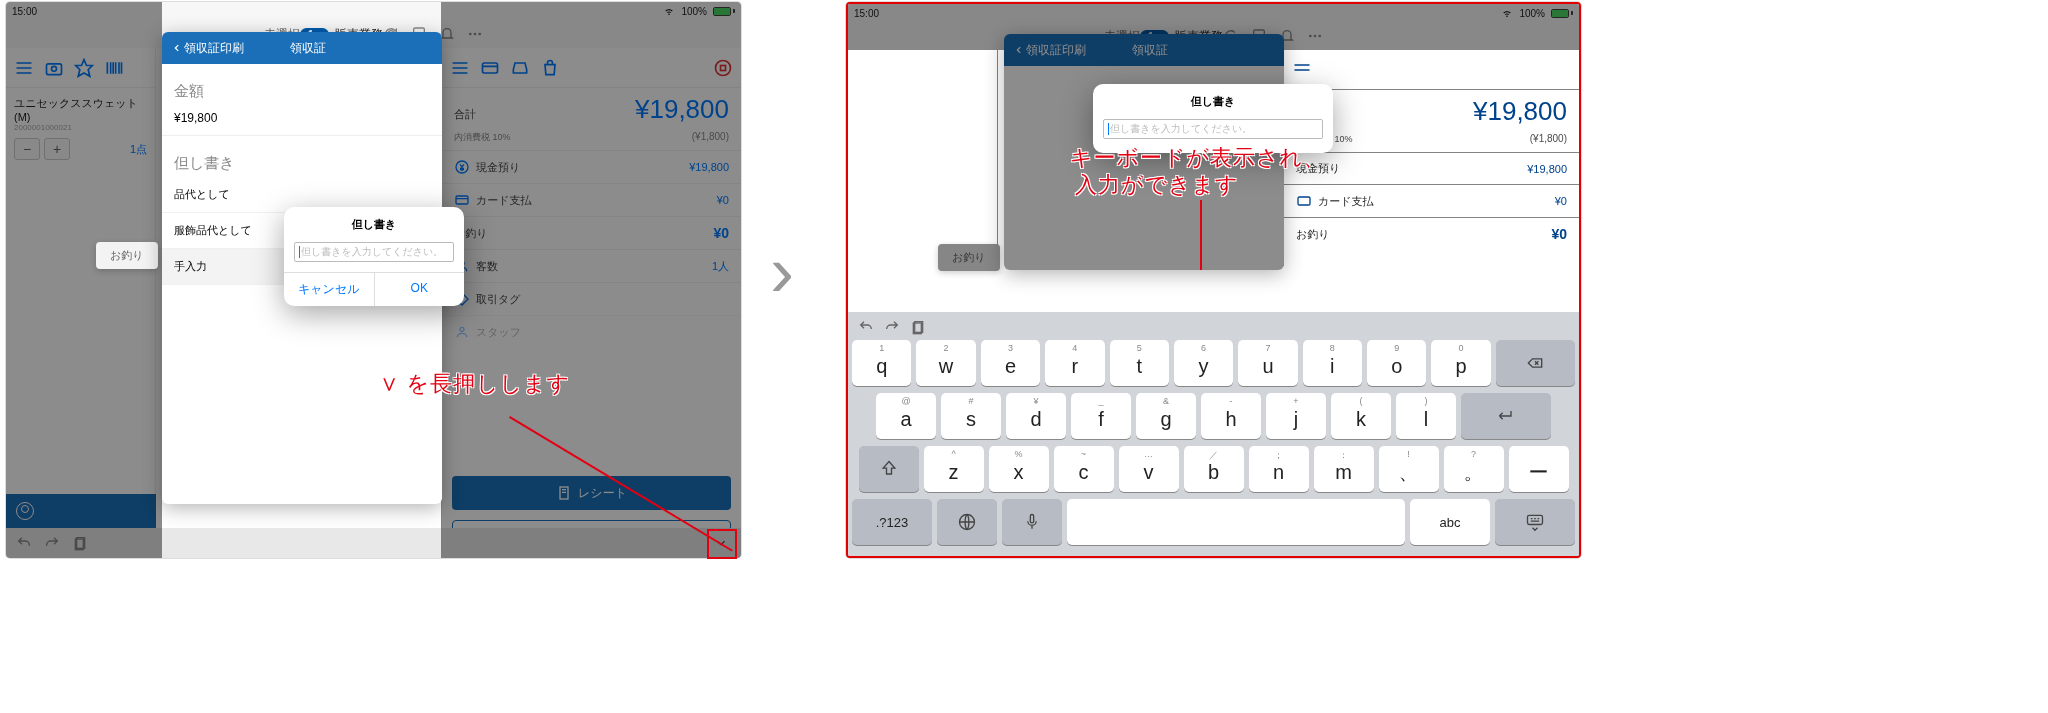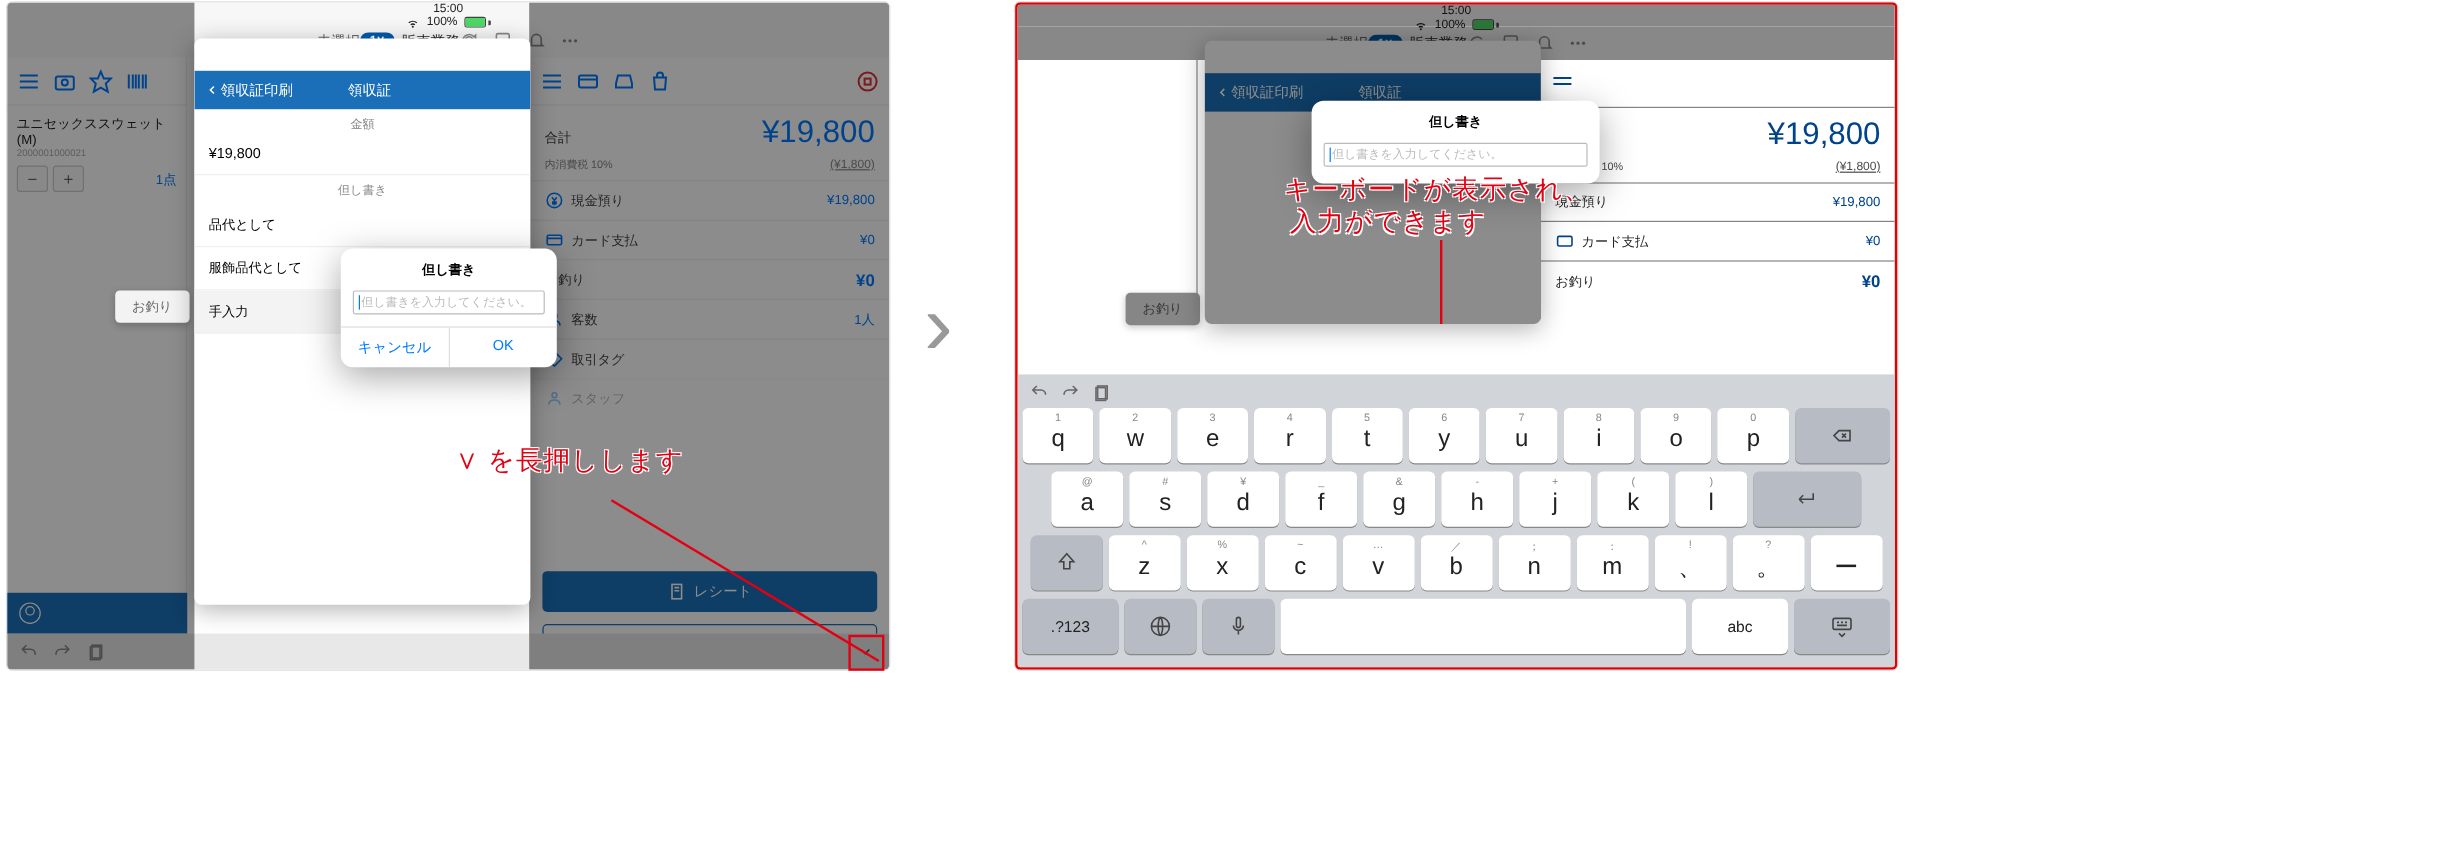--- a/index.html
+++ b/index.html
@@ -4,21 +4,21 @@
 <style>
 * { box-sizing: border-box; margin: 0; padding: 0; font-family: -apple-system, "Helvetica Neue", Arial, sans-serif; }
 body { background: #fff; width: 2048px; height: 713px; position: relative; }
 
 .screen { position: absolute; width: 735px; height: 556px; background: #fff; border-radius: 4px; overflow: hidden; box-shadow: 0 0 0 1px #ddd; }
 .screen1 { left: 6px; top: 2px; }
 .screen2 { left: 846px; top: 2px; border: 2px solid #e30000; }
 
 .arrow-big { position: absolute; left: 770px; top: 230px; font-size: 72px; color: #999; font-weight: 200; }
 
-.statusbar { height: 18px; background: #f7f7f7; display: flex; justify-content: space-between; align-items: center; padding: 0 6px; font-size: 10px; color: #222; flex-direction: column; }
+.statusbar { height: 18px; background: #f7f7f7; display: flex; justify-content: space-between; align-items: center; padding: 0 6px; font-size: 10px; color: #222; }
 .statusbar .right { display: flex; gap: 6px; align-items: center; }
 .wifi-icon { width: 12px; height: 10px; }
 .batt { display: inline-flex; align-items: center; gap: 2px; }
 .batt-body { width: 18px; height: 9px; border: 1px solid #444; border-radius: 2px; position: relative; }
 .batt-fill { position: absolute; left: 0; top: 0; bottom: 0; width: 100%; background: #4cd964; }
 .batt-tip { width: 2px; height: 4px; background: #444; border-radius: 0 1px 1px 0; }
 
 .topbar { height: 28px; background: #f7f7f7; display: flex; align-items: center; padding: 0 24px; font-size: 12px; color: #666; justify-content: center; }
 .topbar .center { display: flex; align-items: center; gap: 6px; color: #222; }
 .badge { background: #005bac; color: #fff; border-radius: 9px; padding: 1px 8px; font-size: 10px; font-weight: 600; }
@@ -35,40 +35,40 @@
 
 .itemname { padding: 8px 8px 0; font-size: 11px; color: #222; }
 .itemcode { padding: 0 8px; font-size: 8px; color: #aaa; }
 .qtyrow { display: flex; align-items: center; gap: 4px; padding: 6px 8px; }
 .qbtn { width: 26px; height: 22px; border: 1px solid #ccc; border-radius: 3px; display: flex; align-items: center; justify-content: center; font-size: 14px; color: #666; background: #fafafa; }
 .qtytxt { margin-left: auto; font-size: 11px; color: #007aff; }
 
 .change-pill { position: absolute; background: #f3f3f3; padding: 6px 14px; font-size: 11px; color: #666; border-radius: 4px; box-shadow: 0 2px 6px rgba(0,0,0,.2); }
 
 .receipt-panel { position: absolute; background: #fff; box-shadow: 0 4px 20px rgba(0,0,0,.3); border-radius: 6px; overflow: hidden; }
-.rp-head { background: #1a6fb8; color: #fff; height: 32px; display: flex; align-items: center; padding: 0 10px; font-size: 12px; margin-top: 27px; }
+.rp-head { background: #1a6fb8; color: #fff; height: 32px; display: flex; align-items: center; padding: 0 10px; font-size: 12px; }
 .rp-head .back { display: flex; align-items: center; gap: 2px; }
 .rp-head .title { flex: 1; text-align: center; font-weight: 400; }
-.rp-section-label { font-size: 10px; color: #888; padding: 6px 12px 4px; text-align: center; }
+.rp-section-label { font-size: 15px; color: #888; padding: 18px 12px 4px; }
 .rp-amount { font-size: 12px; padding: 6px 12px 10px; border-bottom: 1px solid #eee; }
 .rp-item { font-size: 11px; padding: 10px 12px; border-bottom: 1px solid #f0f0f0; }
 
 .dialog { position: absolute; background: #fff; border-radius: 10px; box-shadow: 0 8px 30px rgba(0,0,0,.35); overflow: hidden; width: 180px; }
 .dlg-title { text-align: center; font-size: 11px; font-weight: 600; padding: 10px 0 6px; }
 .dlg-input { margin: 4px 10px 10px; height: 20px; border: 1px solid #bbb; border-radius: 2px; padding: 2px 4px; font-size: 10px; color: #bbb; display: flex; align-items: center; }
 .dlg-input .cursor { width: 1px; height: 12px; background: #007aff; margin-right: 1px; }
 .dlg-btns { display: flex; border-top: 1px solid #ddd; }
 .dlg-btns div { flex: 1; text-align: center; padding: 8px 0; font-size: 12px; color: #007aff; }
 .dlg-btns div:first-child { border-right: 1px solid #ddd; }
 
 .sumrow { display: flex; justify-content: space-between; padding: 6px 12px; align-items: baseline; }
 .sum-big { font-size: 26px; color: #007aff; font-weight: 400; }
 .sum-lbl { font-size: 11px; color: #444; }
 .sum-sub { font-size: 9px; color: #888; }
-.sum-sub-r { font-size: 10px; color: #888; text-decoration: underline; }
+.sum-sub-r { font-size: 10px; color: #888; }
 .payrow { display: flex; justify-content: space-between; padding: 8px 12px; align-items: center; font-size: 11px; border-top: 1px solid #f0f0f0; }
 .payrow .l { display: flex; align-items: center; gap: 6px; color: #444; }
 .payicon { width: 16px; height: 16px; color: #007aff; }
 .payrow .r { color: #007aff; }
 .payrow .r.bold { font-weight: 600; font-size: 14px; }
 .payrow .r.txt { color: #007aff; }
 
 .bigbtn { margin: 6px 10px 4px; height: 34px; border-radius: 4px; display: flex; align-items: center; justify-content: center; gap: 6px; font-size: 12px; }
 .bigbtn.blue { background: #1a6fb8; color: #fff; }
 .bigbtn.ol { border: 1px solid #1a6fb8; color: #1a6fb8; }

